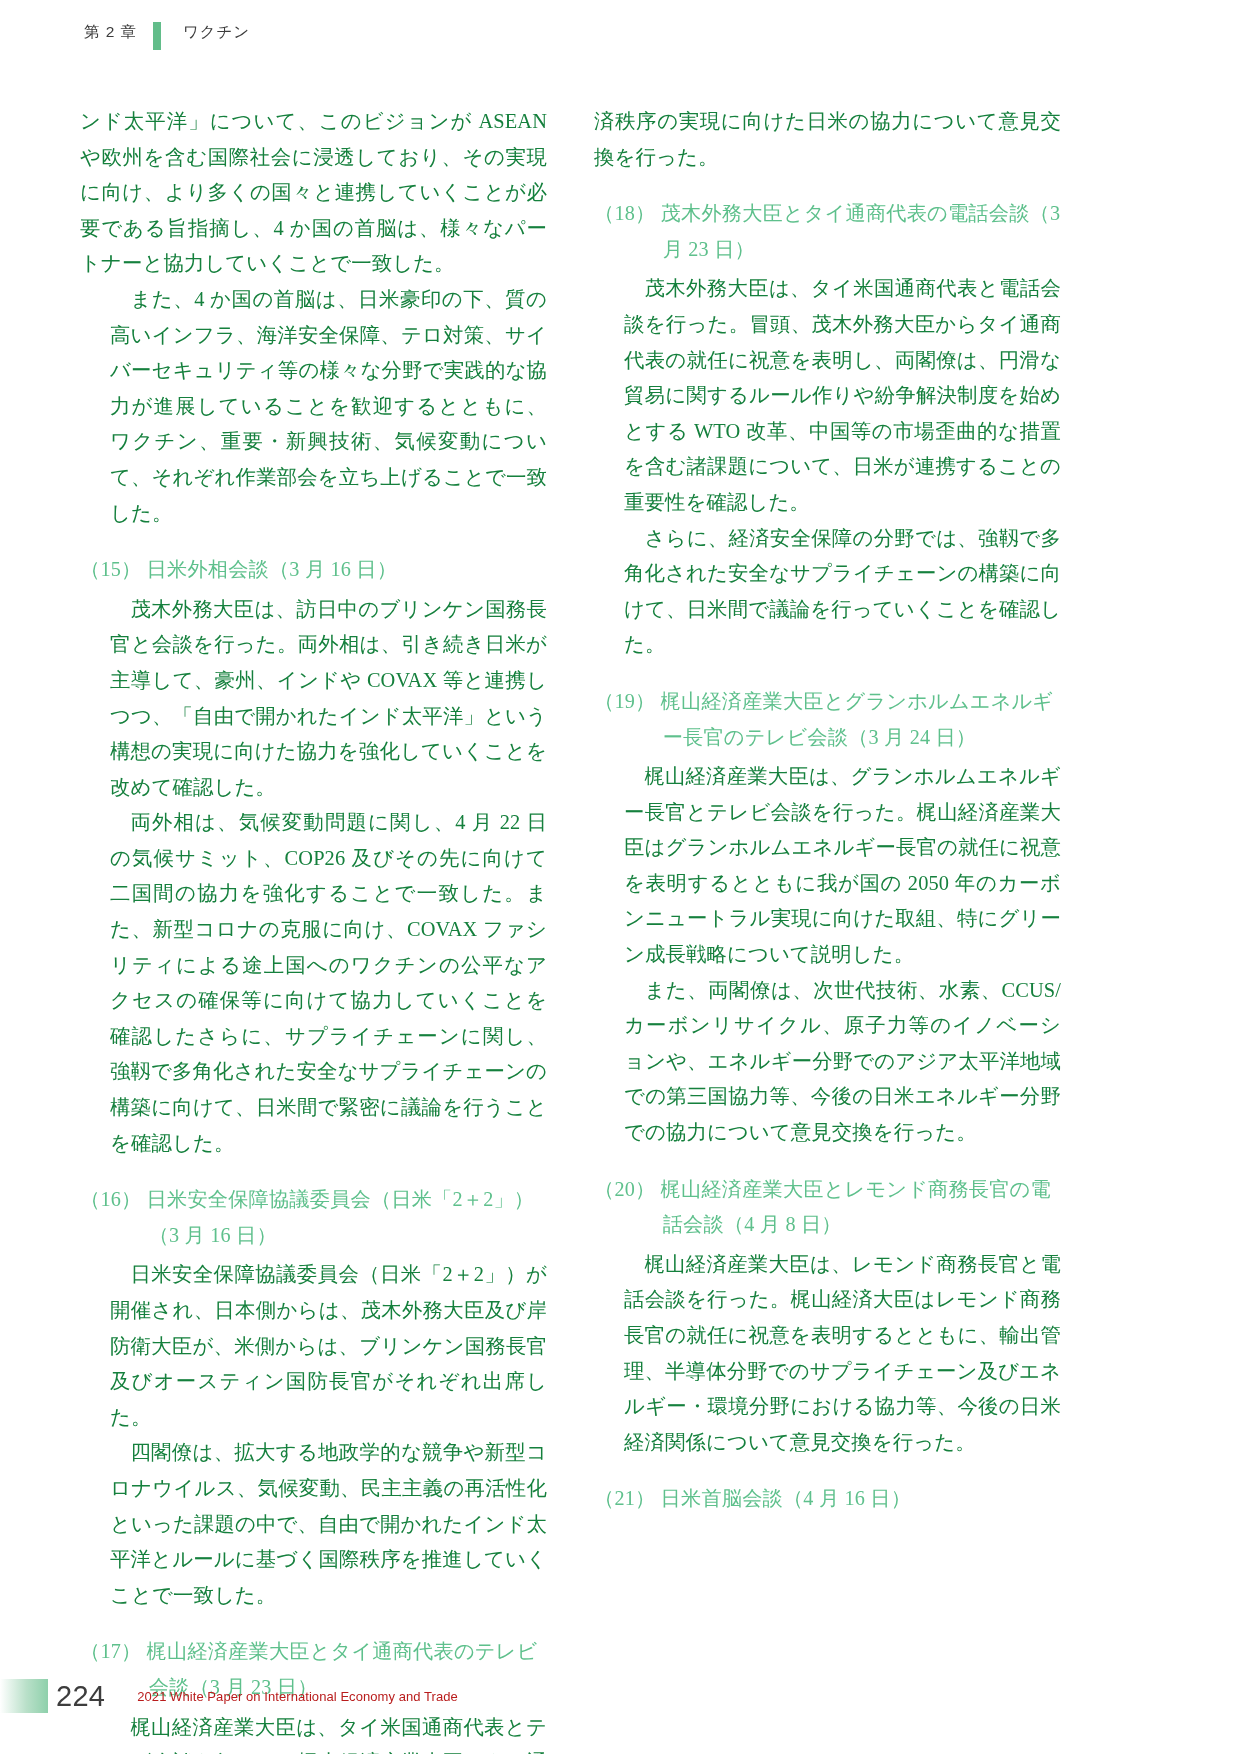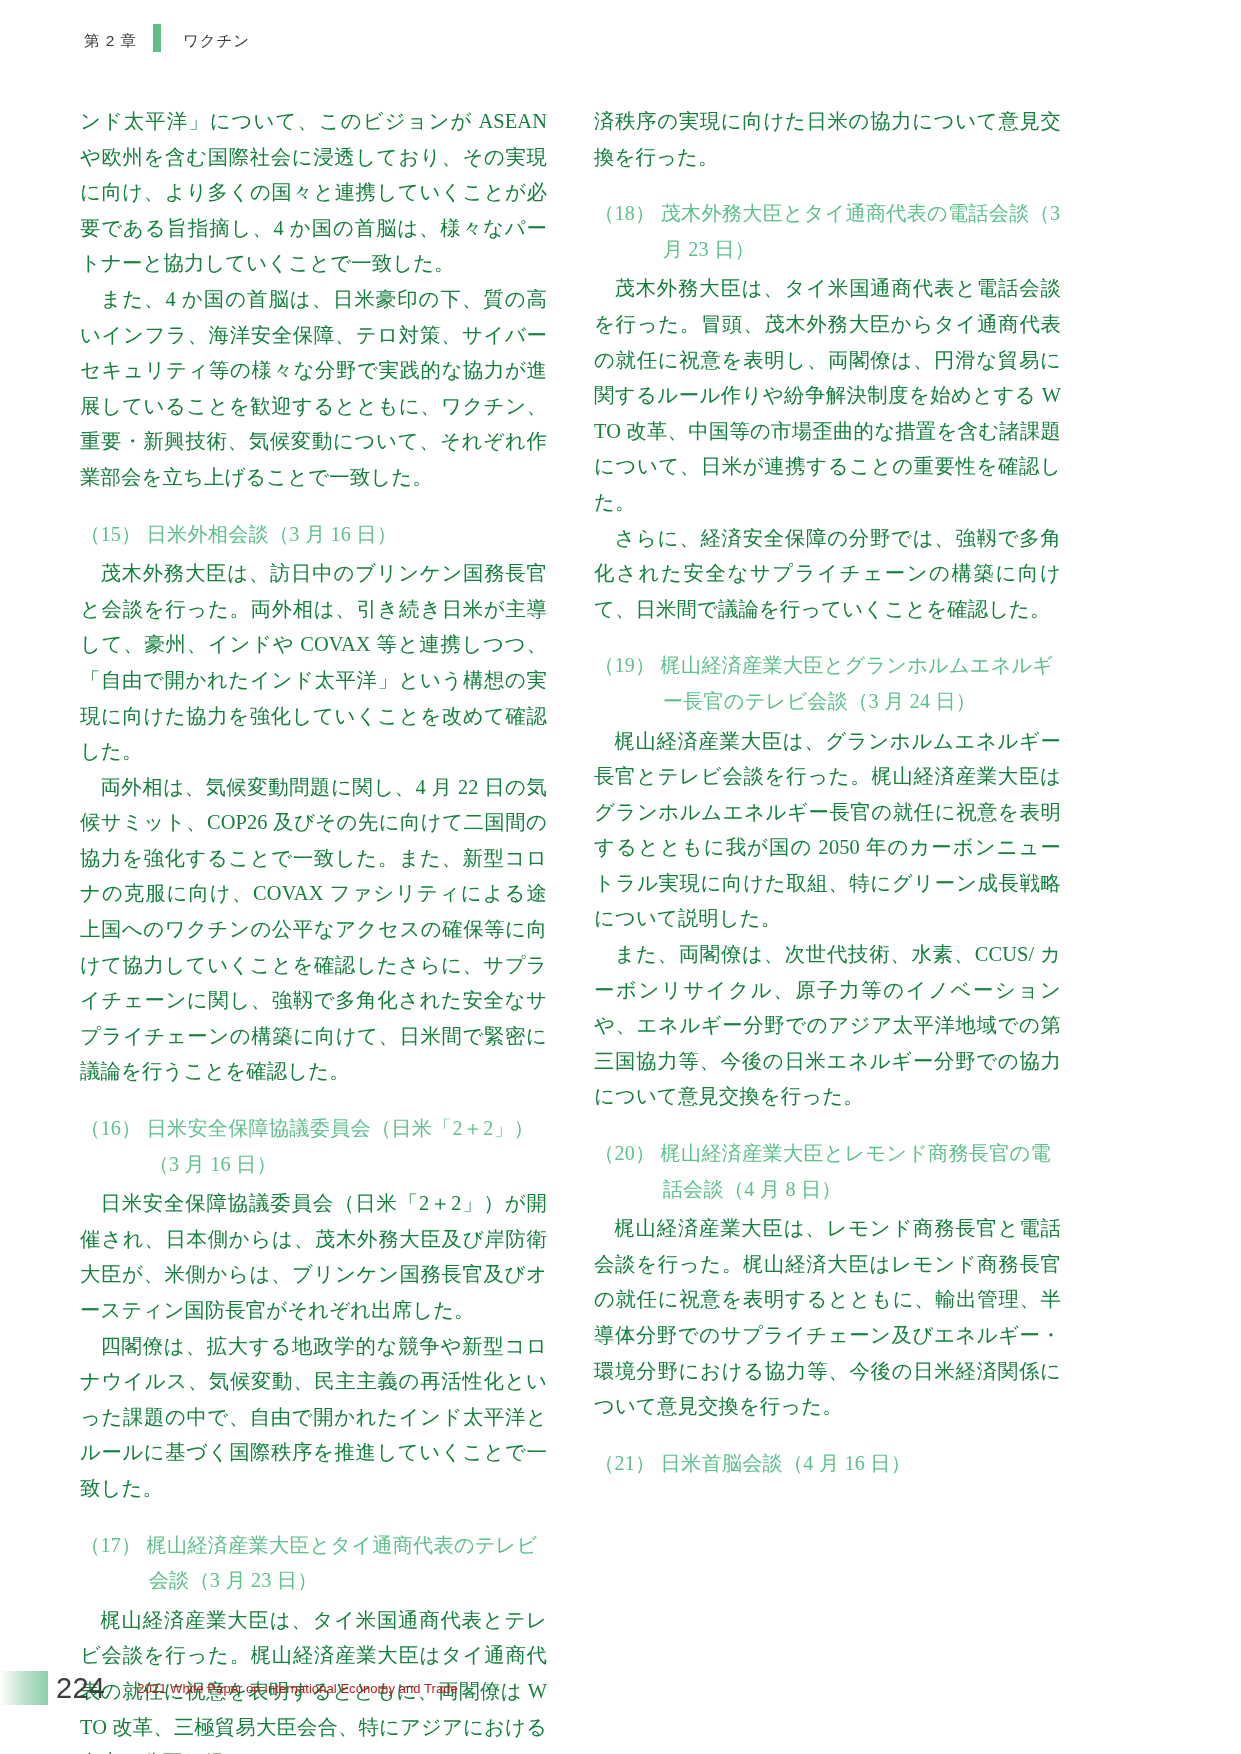--- a/index.html
+++ b/index.html
@@ -16,21 +16,21 @@
     box-sizing: border-box;
     font-family: "Liberation Serif", "DejaVu Serif", serif;
   }
 
   
   .running-header {
     position: absolute;
     top: 22px;
     left: 84px;
     display: flex;
-    align-items: flex-end;
+    align-items: flex-start;
     height: 30px;
   }
   .running-header .chapter-no {
     font-family: "Liberation Sans", "DejaVu Sans", sans-serif;
     font-size: 15.5px;
     color: #3c3c3c;
     letter-spacing: 0.06em;
     white-space: nowrap;
   }
   .running-header .header-rule {
@@ -71,20 +71,21 @@
     line-height: 35.6px;
     color: #15803d;
     text-align: justify;
     text-justify: inter-character;
     letter-spacing: 0.005em;
     word-break: break-all;
     overflow-wrap: anywhere;
   }
   p.indent {
     text-indent: 1em;
+    margin-left: 30px;
   }
 
   
   h3.section-head {
     margin: 0;
     font-family: Liberation Serif, serif;
     font-weight: normal;
     font-size: 20.2px;
     line-height: 35.6px;
     color: #5ec08c;
@@ -94,21 +95,21 @@
     word-break: break-all;
     overflow-wrap: anywhere;
   }
   .sp-before-head { height: 21px; }
   .sp-after-head  { height: 4px; }
 
   
   .footer {
     position: absolute;
     left: 0;
-    bottom: 44px;
+    bottom: 36px;
     height: 44px;
     display: flex;
     align-items: center;
   }
   .footer-swatch {
     width: 48px;
     height: 34px;
     background: linear-gradient(to right, #ffffff 0%, #b9e0c9 55%, #8ed0ab 100%);
     flex: 0 0 auto;
   }

